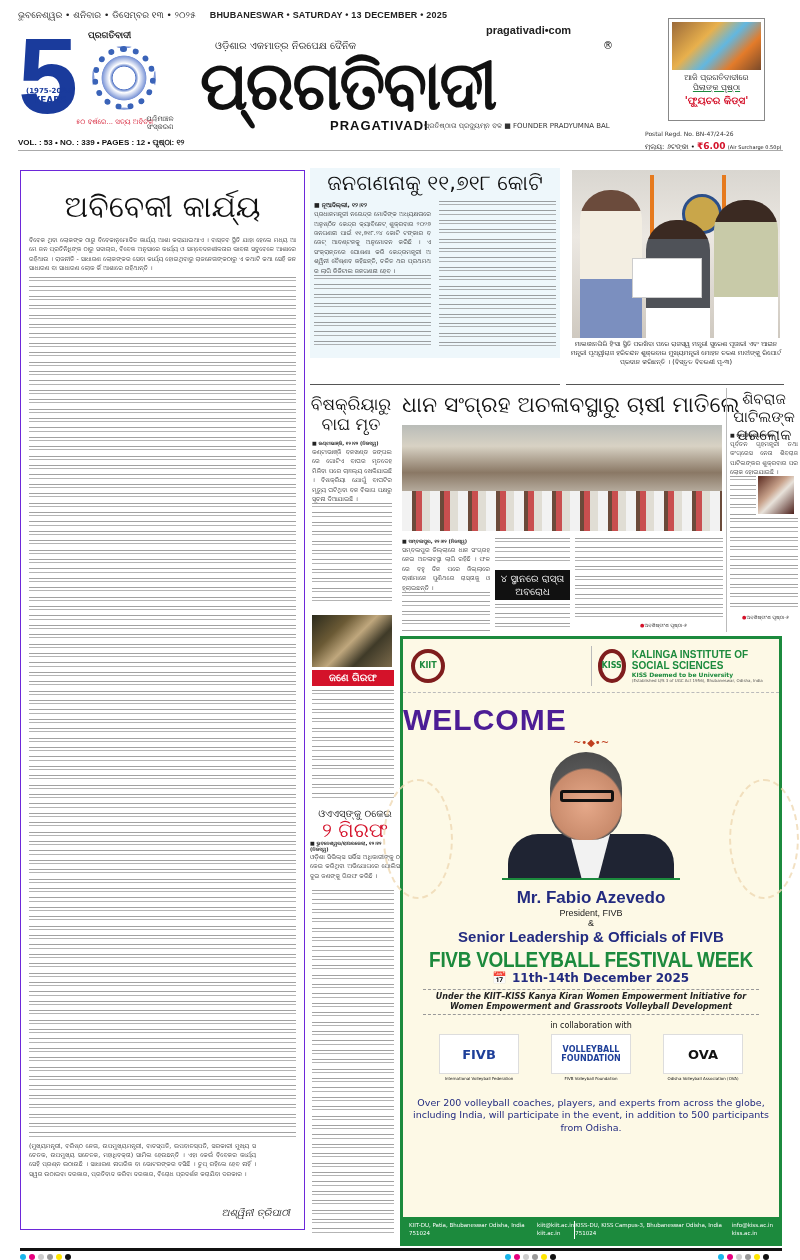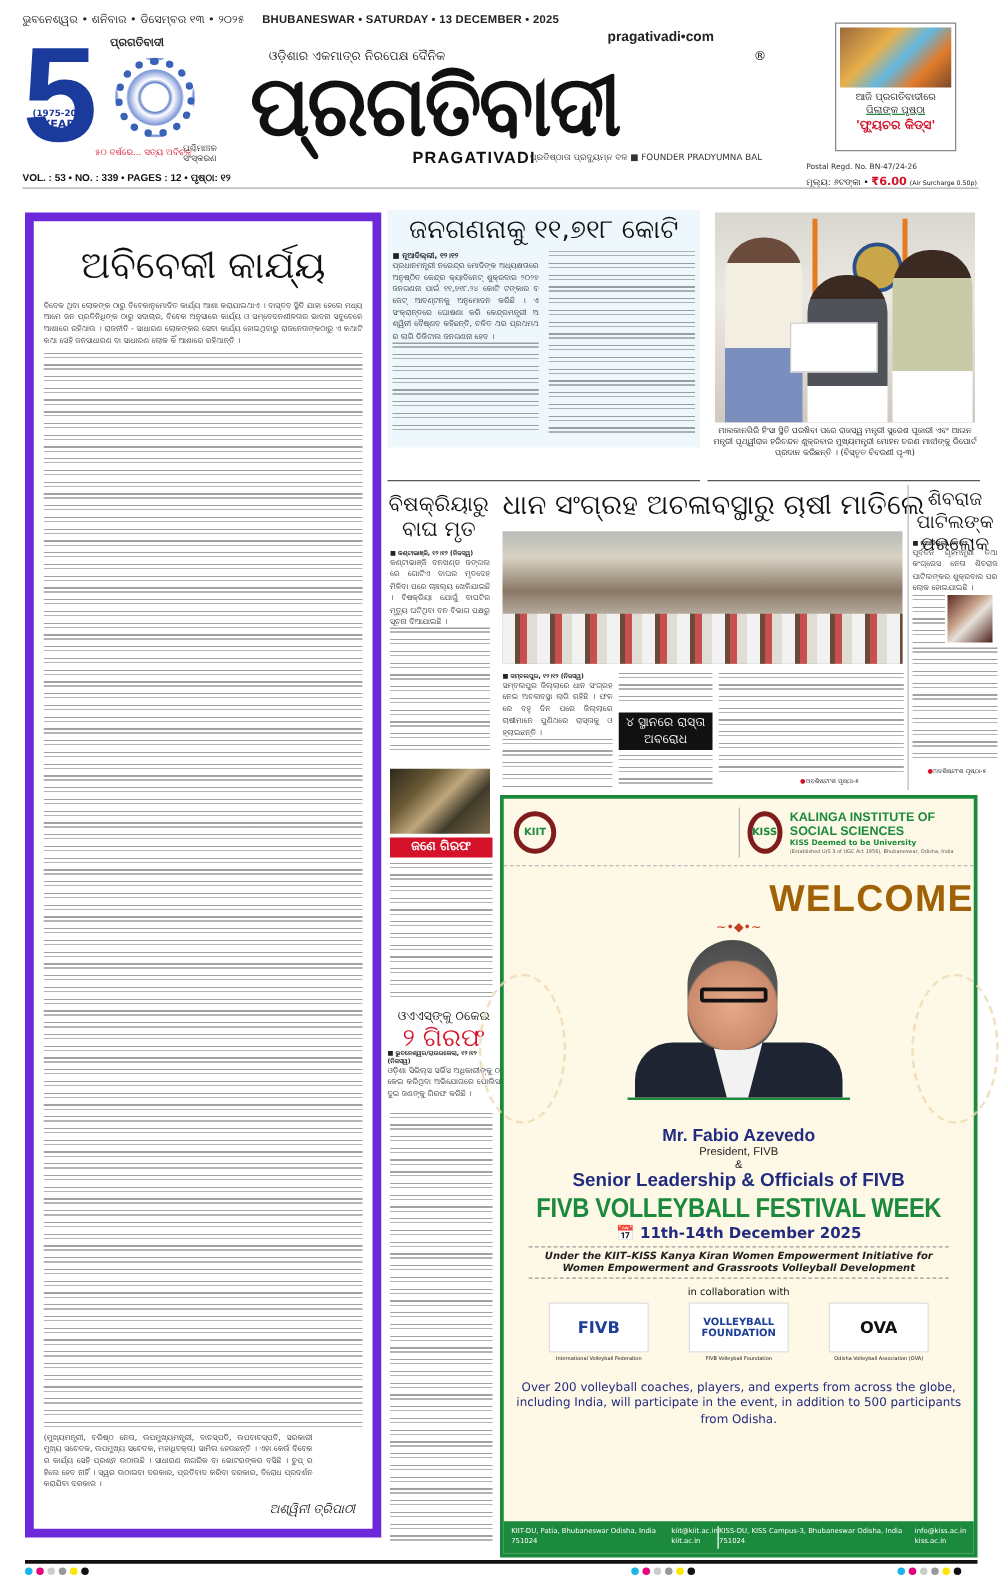--- a/index.html
+++ b/index.html
@@ -24,21 +24,21 @@
 .reg{left:603px;top:40px;font-size:10px}
 .promo{left:668px;top:18px;width:97px;height:103px;border:1px solid #888;background:#fff}
 .promo .img{height:48px;margin:3px;background:linear-gradient(135deg,#9b6a3a,#e8b04c 35%,#62b7e0 55%,#e37b2a 75%,#7a4a2a)}
 .promo p{font-size:8px;text-align:center;line-height:1.3}
 .promo .red{color:#d4122a;font-weight:700;font-size:10px}
 .postal{left:645px;top:130px;font-size:6px;color:#333;white-space:nowrap}
 .price{left:645px;top:141px;font-size:7px;white-space:nowrap}
 .price .r{color:#d4122a;font-weight:700;font-size:9px}
 .rule{left:18px;top:150px;width:765px;height:1px;background:#aaa}
 
-.editorial{left:20px;top:170px;width:285px;height:1060px;border:7px solid #6d28d9;padding:6px 8px}
+.editorial{left:20px;top:170px;width:285px;height:1060px;border:1px solid #6d28d9;padding:6px 8px}
 .ed-title{font-size:30px;text-align:center;margin:12px 0 10px;font-family:"DejaVu Sans",sans-serif}
 .txt{font-size:6.2px;line-height:9.4px;color:#333;text-align:justify;word-break:break-all}
 .lines{background:repeating-linear-gradient(to bottom,#555 0,#555 1px,transparent 1px,transparent 3.2px,#777 3.2px,#777 4.2px,transparent 4.2px,transparent 9.4px);opacity:.55}
 .sign{position:absolute;right:14px;bottom:10px;font-size:10px;font-style:italic;color:#222}
 
 .census{left:310px;top:168px;width:250px;height:190px;background:#eef7fb;padding:4px}
 .h-big{font-size:21px;line-height:1.1;text-align:center;white-space:nowrap}
 .dline{font-size:6px;font-weight:700;color:#222}
 
 .photo1{left:572px;top:170px;width:208px;height:168px;background:linear-gradient(180deg,#d9d6d0 0%,#ece8e2 40%,#cfc9c0 100%);overflow:hidden}
@@ -60,30 +60,30 @@
 .osas-h{left:310px;top:808px;width:90px;text-align:center;line-height:1.1}
 
 .ad{left:400px;top:636px;width:382px;height:610px;border:3px solid #1c8a3d;background:#fdf9e6}
 .ad-head{display:flex;align-items:center;padding:6px 8px;gap:6px;border-bottom:1px dashed #bbb;height:54px}
 .inst{flex:1;display:flex;gap:6px;align-items:center}
 .inst .logo{width:34px;height:34px;border-radius:50%;border:4px solid #7f1d1d;display:flex;align-items:center;justify-content:center;font-size:8px;color:#1c8a3d;font-weight:700}
 .inst .nm{font-size:10px;font-weight:700;color:#1c8a3d;line-height:1.1;font-family:"Liberation Sans",sans-serif}
 .inst .sub{font-size:6px;color:#1c8a3d;font-weight:700}
 .inst .sub2{font-size:4px;color:#555}
 .vsep{width:1px;height:40px;background:#bbb}
-.welcome{text-align:right;font-family:"Liberation Sans",sans-serif;font-weight:700;font-size:30px;color:#a16207;margin-top:10px;letter-spacing:1px}
+.welcome{text-align:left;font-family:"Liberation Sans",sans-serif;font-weight:700;font-size:30px;color:#4c1d95;margin-top:10px;letter-spacing:1px}
 .orn{text-align:center;color:#c04020;font-size:10px}
 .portrait{position:relative;width:178px;height:128px;margin:4px auto 0;overflow:hidden;border-bottom:2px solid #1c8a3d}
 .head{position:absolute;left:48px;top:0;width:72px;height:88px;border-radius:36px 36px 30px 30px;background:radial-gradient(circle at 50% 60%,#e6a98a 0%,#c98b6c 55%,#555 58%,#444 100%)}
 .glasses{position:absolute;left:58px;top:38px;width:54px;height:12px;border:3px solid #111;border-radius:3px}
 .suit{position:absolute;left:6px;top:82px;width:166px;height:60px;background:#1f2433;border-radius:30px 30px 0 0}
 .shirt{position:absolute;left:68px;top:82px;width:40px;height:46px;background:#f2f2f2;clip-path:polygon(0 0,100% 0,70% 100%,30% 100%)}
 .mandala{position:absolute;top:140px;width:70px;height:120px;border-radius:50%;border:2px dashed #efd9b4;opacity:.8}
 .adtxt{text-align:center;color:#232b80;font-family:"Liberation Sans",sans-serif}
-.fabio{font-size:14px;font-weight:700;margin-top:20px}
+.fabio{font-size:17px;font-weight:700;margin-top:8px}
 .pres{font-size:9px;color:#222}
 .senior{font-size:15px;font-weight:700}
 .fest{font-size:19px;font-weight:700;color:#1c8a3d;text-align:center;font-family:"Liberation Sans",sans-serif;margin-top:4px;transform:scaleY(1.15);letter-spacing:-.3px}
 .dates{font-size:12px;font-weight:700;color:#232b80;text-align:center}
 .under{font-size:8px;font-style:italic;font-weight:700;color:#222;text-align:center;border-top:1px dashed #999;border-bottom:1px dashed #999;margin:4px 20px;padding:2px 0;line-height:1.25}
 .collab{font-size:8px;text-align:center;margin:6px 12px 4px}
 .partners{display:flex;justify-content:space-around;padding:0 20px}
 .partner{width:80px;text-align:center}
 .partner .box{height:40px;background:#fff;border:1px solid #ddd;display:flex;align-items:center;justify-content:center;font-weight:700;color:#1e3f99;font-size:13px}
 .partner .lbl{font-size:4px;margin-top:2px}

